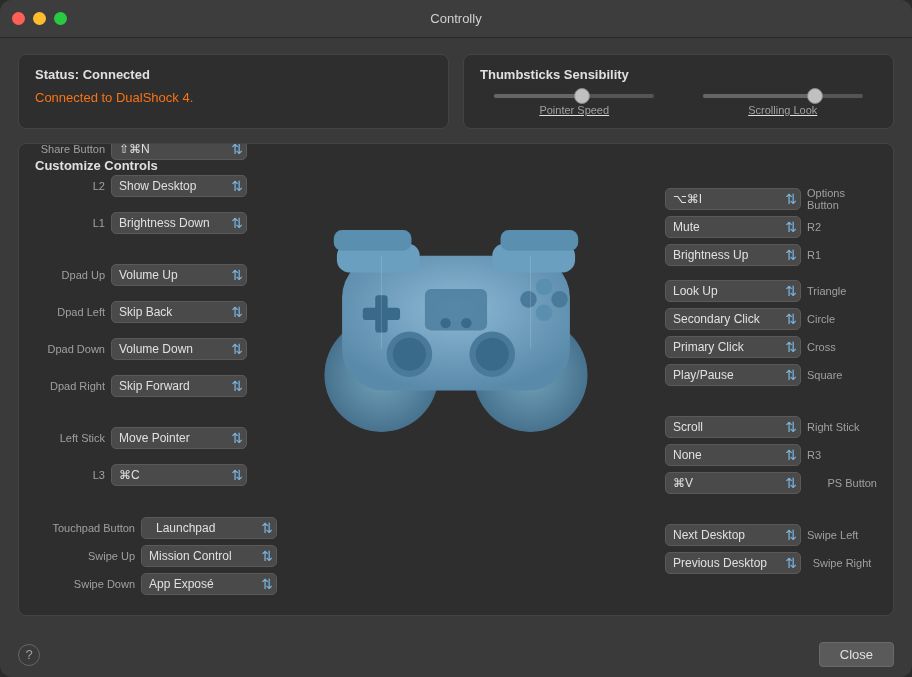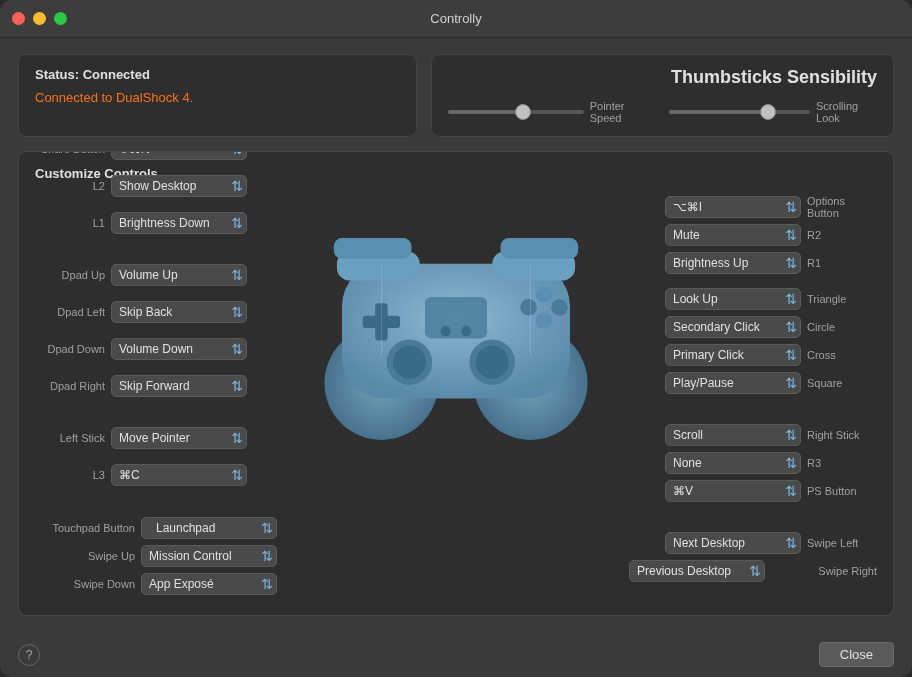--- a/index.html
+++ b/index.html
@@ -81,37 +81,37 @@
     }
     .status-panel .connected-text {
       font-size: 13px;
       color: #f97316;
     }
     .thumbstick-panel {
       flex: 1;
       padding: 12px 16px;
     }
     .thumbstick-panel .panel-title {
-      font-size: 18px;
+      font-size: 13px;
       font-weight: 600;
       color: #e0e0e0;
       margin-bottom: 12px;
-      text-align: right;
     }
     .sliders-row {
       display: flex;
       gap: 20px;
       align-items: center;
     }
     .slider-group {
       display: flex;
-      flex-direction: row;
+      flex-direction: column;
       align-items: center;
       gap: 6px;
       flex: 1;
+      text-decoration: underline;
     }
     .slider-track {
       width: 160px;
       height: 4px;
       background: #555;
       border-radius: 2px;
       position: relative;
     }
     .slider-fill {
       height: 100%;
@@ -556,41 +556,41 @@
             <span class="control-label" style="text-align:left;">R3</span>
             <div class="select-wrapper">
               <select class="control-select">
                 <option>None</option>
               </select>
               <span class="select-arrow">⇅</span>
             </div>
           </div>
 
           <div class="control-row" style="flex-direction:row-reverse;">
-            <span class="control-label" style="text-align:left;">PS Button</span>
+            <span class="control-label" style="text-align:right;">PS Button</span>
             <div class="select-wrapper">
               <select class="control-select">
                 <option>⌘V</option>
               </select>
               <span class="select-arrow">⇅</span>
             </div>
           </div>
 
           <div class="spacer-lg"></div>
           <div class="control-row" style="flex-direction:row-reverse;">
             <span class="control-label" style="text-align:left;">Swipe Left</span>
             <div class="select-wrapper">
               <select class="control-select">
                 <option>Next Desktop</option>
               </select>
               <span class="select-arrow">⇅</span>
             </div>
           </div>
           <div class="control-row" style="flex-direction:row-reverse;">
-            <span class="control-label" style="text-align:right;margin-left:36px;">Swipe Right</span>
+            <span class="control-label" style="text-align:center;">Swipe Right</span>
             <div class="select-wrapper">
               <select class="control-select">
                 <option>Previous Desktop</option>
               </select>
               <span class="select-arrow">⇅</span>
             </div>
           </div>
 
         </div>
       </div>

